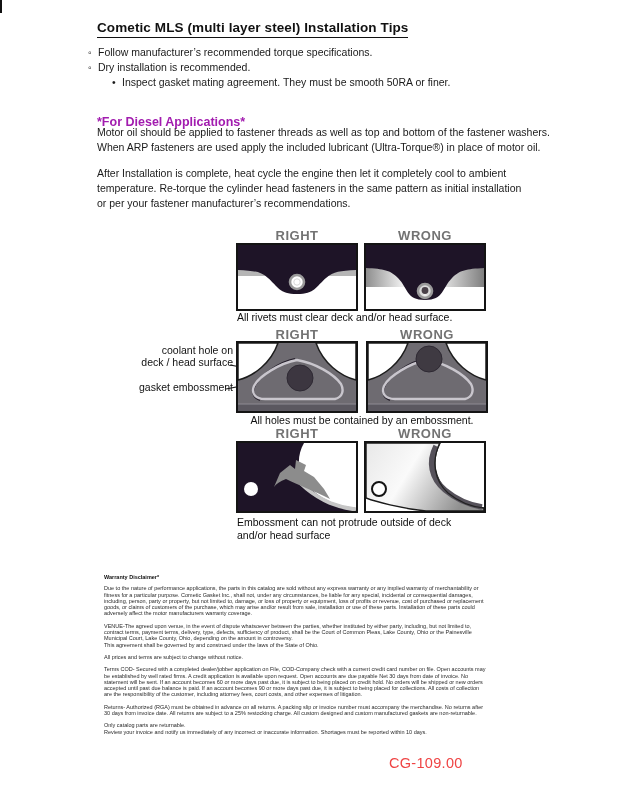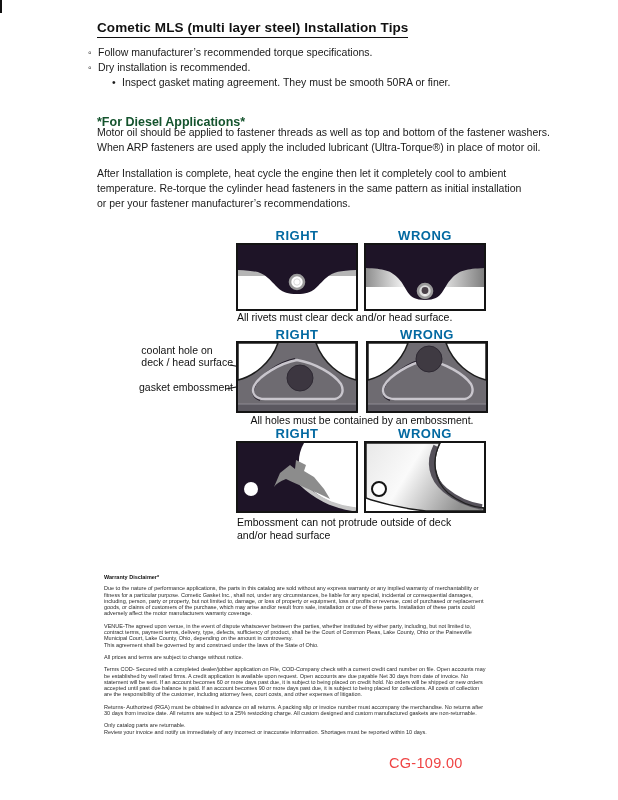--- a/index.html
+++ b/index.html
@@ -12,31 +12,31 @@
   .edge-mark{left:0;top:0;width:2px;height:13px;background:#111;}
   .title{
     left:97px;top:20px;font-size:13.5px;font-weight:bold;color:#111;
     border-bottom:1.8px solid #111;padding-bottom:2px;letter-spacing:.1px;
   }
   .tips{left:88px;top:45px;font-size:10.5px;line-height:15px;width:470px;}
   .tip{position:relative;padding-left:10px;}
   .tip::before{content:"◦";position:absolute;left:0;top:0;}
   .subtip{position:relative;padding-left:10px;margin-left:24px;}
   .subtip::before{content:"•";position:absolute;left:0;top:0;}
-  .diesel-head{left:97px;top:115px;font-size:12.5px;font-weight:bold;color:#14532d;}
+  .diesel-head{left:97px;top:115px;font-size:12.5px;font-weight:bold;color:#a21caf;}
   .para{left:97px;width:470px;font-size:10.5px;line-height:15px;}
   .p1{top:125px;}
   .p2{top:166px;}
   .note{top:210px;}
-  .rw-label{top:0;width:122px;text-align:center;font-size:13px;font-weight:bold;letter-spacing:.5px;color:#0369a1;}
+  .rw-label{top:0;width:122px;text-align:center;font-size:13px;font-weight:bold;letter-spacing:.5px;color:#737373;}
   .figbox{width:122px;height:68px;border:2px solid #141414;box-sizing:border-box;background:#fff;}
   .figbox svg{display:block;}
   .fig2box{height:72px;}
   .caption{font-size:10.5px;color:#0f0f0f;line-height:12.5px;}
-  .fig2-side-label{right:385px;font-size:10.5px;line-height:12px;color:#111;}
+  .fig2-side-label{right:385px;text-align:right;font-size:10.5px;line-height:12px;color:#111;}
   .leaders{pointer-events:none;}
   .disclaimer{left:104px;top:574px;width:420px;font-size:5.5px;line-height:6.3px;color:#2a2a2a;}
   .disclaimer p{margin:0 0 6px 0;}
   .disclaimer .dh{font-weight:bold;color:#111;margin-bottom:5px;}
   .footer{left:389px;top:755px;font-size:14.5px;color:#ef4444;letter-spacing:.3px;}
 </style>
 </head>
 <body>
 
 <div class="page">

